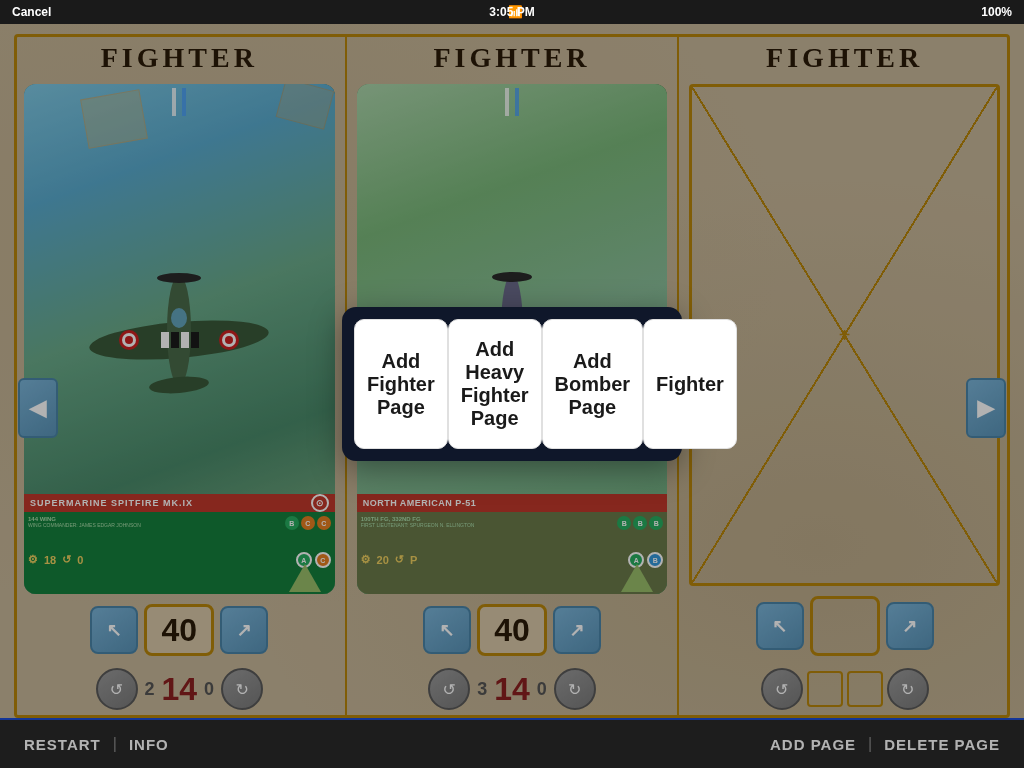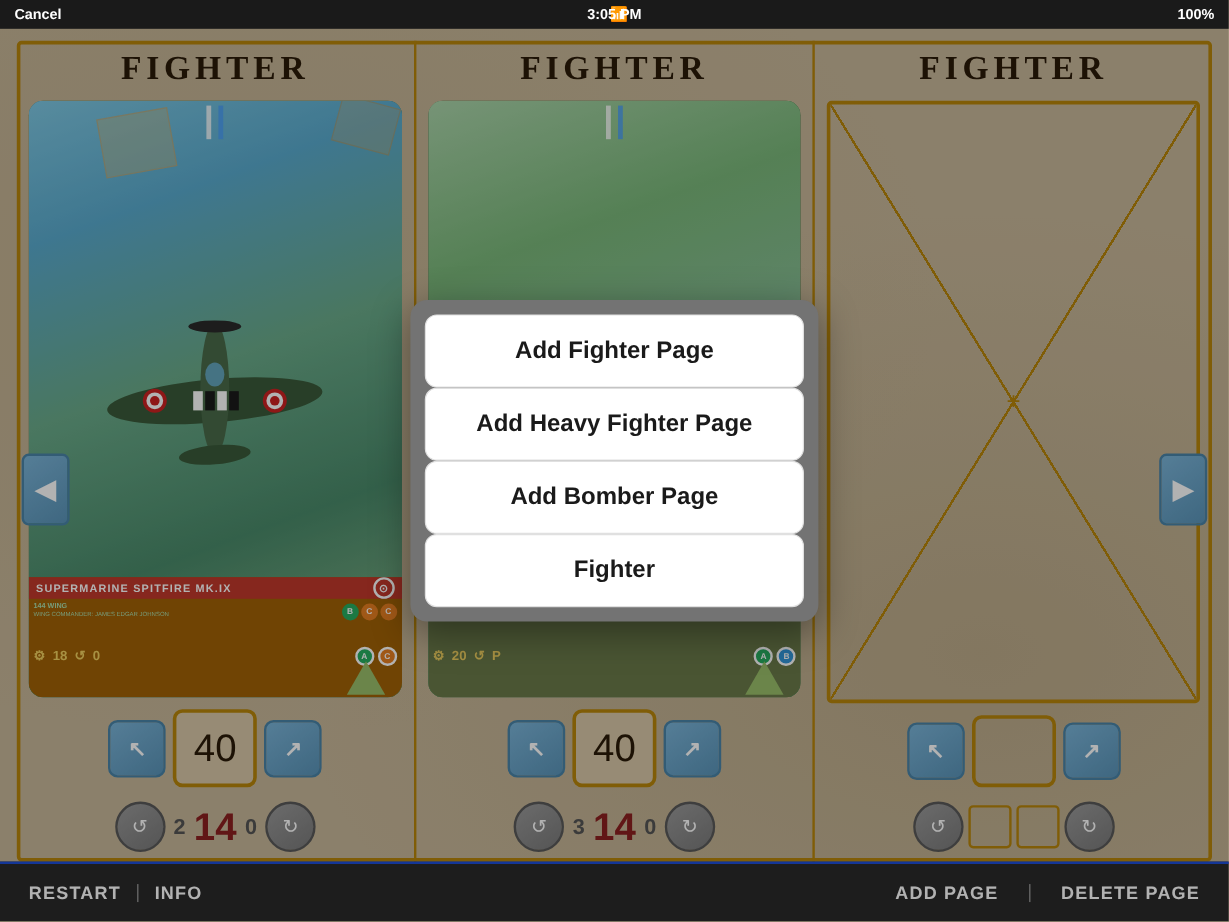--- a/index.html
+++ b/index.html
@@ -172,29 +172,29 @@
       display: flex;
       align-items: center;
       justify-content: center;
       cursor: pointer;
       color: white;
       font-size: 18px;
       font-weight: bold;
     }
 
     .score-box {
-      width: 70px; height: 65px;
+      width: 70px; height: 52px;
       border: 3px solid #b8860b;
       border-radius: 8px;
       background: #d8c8a8;
       display: flex;
       align-items: center;
       justify-content: center;
       font-size: 32px;
-      font-weight: 400;
+      font-weight: 700;
       color: #2a1a08;
       font-family: 'Arial Black', sans-serif;
     }
 
     .score-box-empty {
       width: 70px; height: 60px;
       border: 3px solid #b8860b;
       border-radius: 8px;
       background: transparent;
     }
@@ -258,21 +258,20 @@
 
     .toolbar-sep {
       color: #888;
       margin: 0 4px;
     }
 
     .toolbar-right {
       margin-left: auto;
       display: flex;
       align-items: center;
-      gap: 12px;
     }
 
     
     .nav-arrow {
       position: absolute;
       top: 50%;
       transform: translateY(-50%);
       width: 40px; height: 60px;
       background: linear-gradient(145deg, #7ab4d8, #5a94b8);
       border-radius: 6px;
@@ -294,26 +293,25 @@
       position: absolute;
       top: 0; left: 0; right: 0; bottom: 0;
       background: rgba(0,0,0,0.3);
       z-index: 50;
       display: flex;
       align-items: center;
       justify-content: center;
     }
 
     .modal-dialog {
-      background: #737373;
+      background: #0f172a;
       border-radius: 14px;
       padding: 12px;
       width: 340px;
       display: flex;
-      flex-direction: column;
       box-shadow: 0 8px 32px rgba(0,0,0,0.4);
     }
 
     .modal-btn {
       width: 100%;
       padding: 18px 12px;
       border: 1px solid #e0e0e0;
       border-radius: 10px;
       background: white;
       font-size: 20px;
@@ -405,21 +403,21 @@
             <circle cx="150" cy="100" r="7" fill="white"></circle>
             <circle cx="150" cy="100" r="4" fill="#cc2222"></circle>
           </svg>
 
           <div style="position:absolute;top:4px;left:50%;transform:translateX(-50%);display:flex;gap:6px;">
             <div style="width:4px;height:28px;background:#fff;opacity:0.8;"></div>
             <div style="width:4px;height:28px;background:#4a9ef8;opacity:0.8;"></div>
           </div>
         </div>
 
-        <div style="position:absolute;bottom:0;left:0;right:0;height:100px;background:#a16207;">
+        <div style="position:absolute;bottom:0;left:0;right:0;height:100px;background:#15803d;">
           <div style="position:absolute;top:0;left:0;right:0;height:18px;background:#c0392b;display:flex;align-items:center;padding-left:6px;">
             <span style="color:white;font-size:9px;font-weight:900;letter-spacing:1px;">SUPERMARINE SPITFIRE MK.IX</span>
             <div style="margin-left:auto;margin-right:6px;width:18px;height:18px;border-radius:50%;border:2px solid white;display:flex;align-items:center;justify-content:center;color:white;font-size:9px;font-weight:bold;">⊙</div>
           </div>
           <div style="position:absolute;top:22px;left:4px;right:60px;">
             <div style="font-size:6px;color:#aaddaa;font-weight:700;">144 WING</div>
             <div style="font-size:5px;color:#aaddaa;">WING COMMANDER: JAMES EDGAR JOHNSON</div>
           </div>
 
           <div style="position:absolute;top:22px;right:4px;display:flex;gap:2px;">

